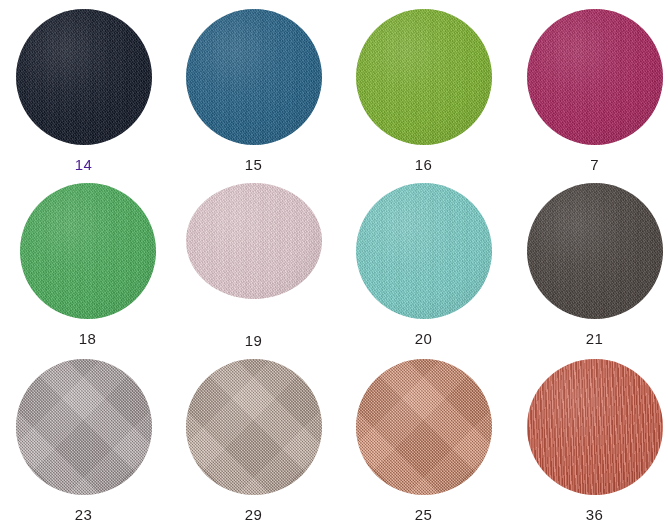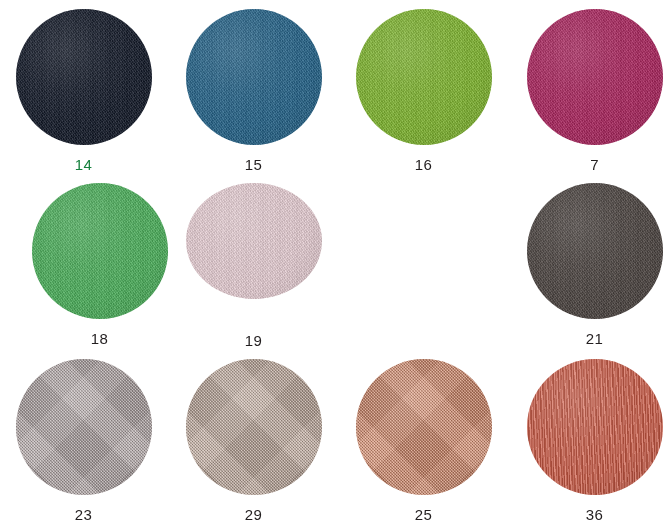--- a/index.html
+++ b/index.html
@@ -104,51 +104,57 @@
   }
 </style>
 </head>
 <body>
 
 <div id="sheet" style="background: rgb(255, 255, 255);">
     <div class="swatch-cell" style="left: 0px; top: 0px;">
       <div class="disc-wrap">
         <div class="disc" title="dark navy" style="background: rgb(16, 23, 38);"></div>
       </div>
-      <div class="swatch-label" style="color: #15803d;">14</div>
+      <div class="swatch-label" style="color: #4c1d95;">14</div>
     </div>
     <div class="swatch-cell" style="left: 170px; top: 0px;">
       <div class="disc-wrap">
         <div class="disc" title="denim blue" style="background: rgb(35, 97, 135);"></div>
       </div>
       <div class="swatch-label" style="color: rgb(35, 31, 32);">15</div>
     </div>
     <div class="swatch-cell" style="left: 340px; top: 0px;">
       <div class="disc-wrap">
         <div class="disc" title="apple green" style="background: rgb(125, 179, 46);"></div>
       </div>
       <div class="swatch-label" style="color: rgb(35, 31, 32);">16</div>
     </div>
     <div class="swatch-cell" style="left: 511px; top: 0px;">
       <div class="disc-wrap">
         <div class="disc" title="raspberry" style="background: rgb(168, 36, 92);"></div>
       </div>
       <div class="swatch-label" style="color: rgb(35, 31, 32);">7</div>
     </div>
-    <div class="swatch-cell" style="left: 16px; top: 174px;">
+    <div class="swatch-cell" style="left: 4px; top: 174px;">
       <div class="disc-wrap">
         <div class="disc" title="grass green" style="background: rgb(75, 174, 90);"></div>
       </div>
       <div class="swatch-label" style="color: rgb(35, 31, 32);">18</div>
     </div>
     <div class="swatch-cell" style="left: 170px; top: 174px;">
       <div class="disc-wrap">
         <div class="disc" title="pale blush pink" style="background: rgb(229, 205, 210);"></div>
       </div>
       <div class="swatch-label" style="color: rgb(35, 31, 32); margin-top: 34px;">19</div>
+    </div>
+    <div class="swatch-cell" style="left: 340px; top: 174px;">
+      <div class="disc-wrap">
+        <div class="disc" title="aqua turquoise" style="background: rgb(124, 207, 201);"></div>
+      </div>
+      <div class="swatch-label" style="color: rgb(35, 31, 32);">20</div>
     </div>
     <div class="swatch-cell" style="left: 511px; top: 174px;">
       <div class="disc-wrap">
         <div class="disc" title="dark chocolate brown" style="background: rgb(74, 66, 63);"></div>
       </div>
       <div class="swatch-label" style="color: rgb(35, 31, 32);">21</div>
     </div>
     <div class="swatch-cell" style="left: 0px; top: 350px;">
       <div class="disc-wrap">
         <div class="disc fleck" title="warm light grey" style="background: rgb(180, 168, 168);"></div>

